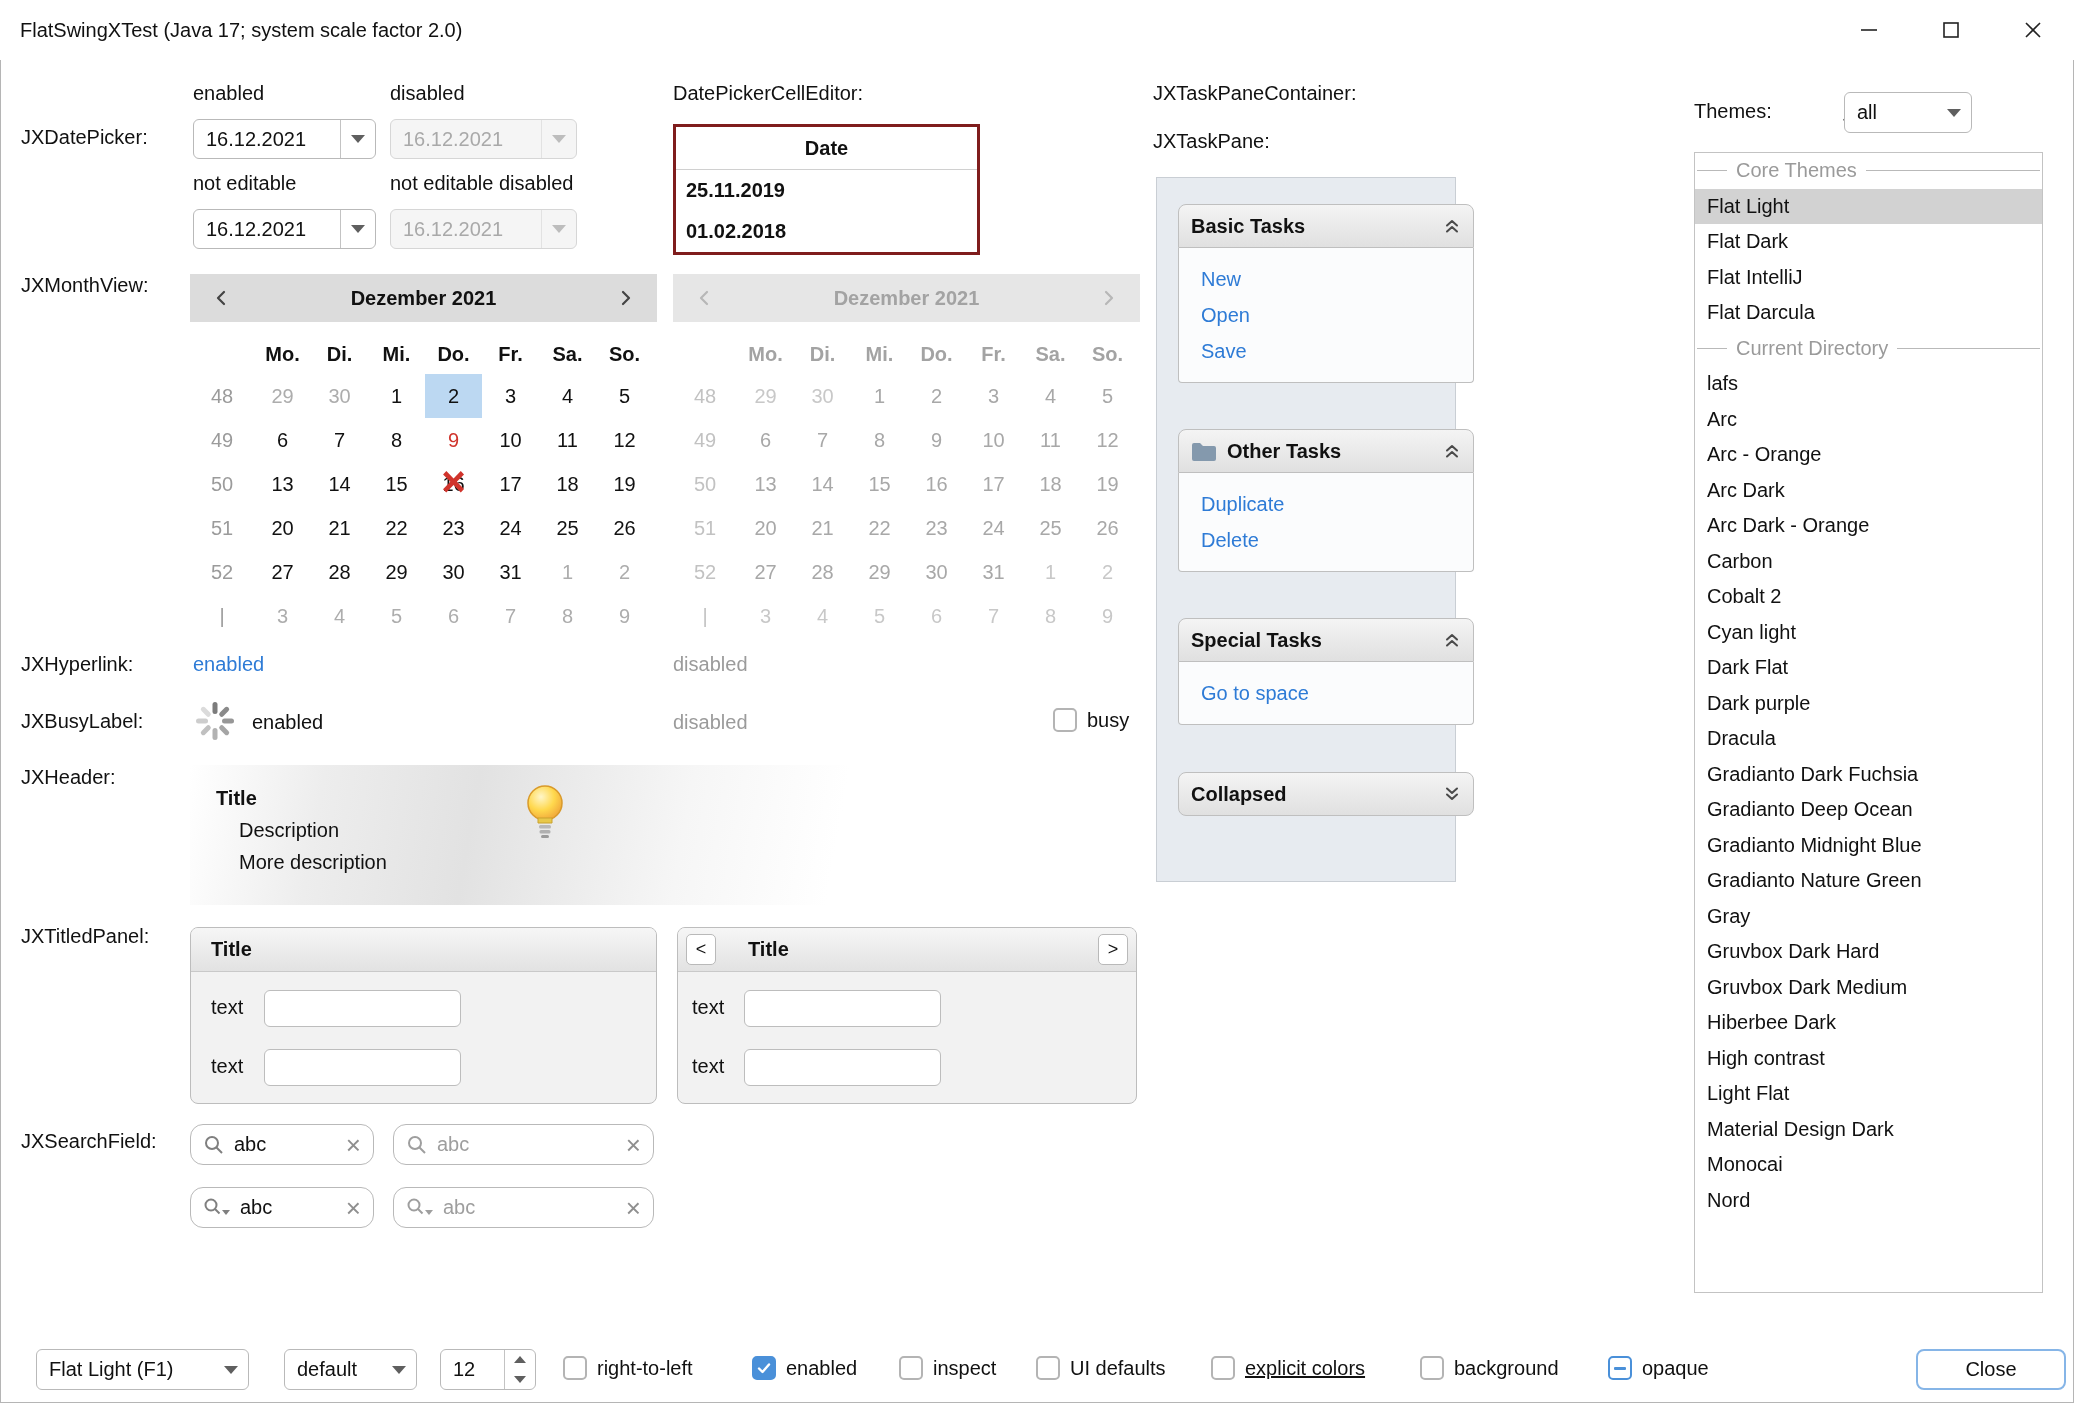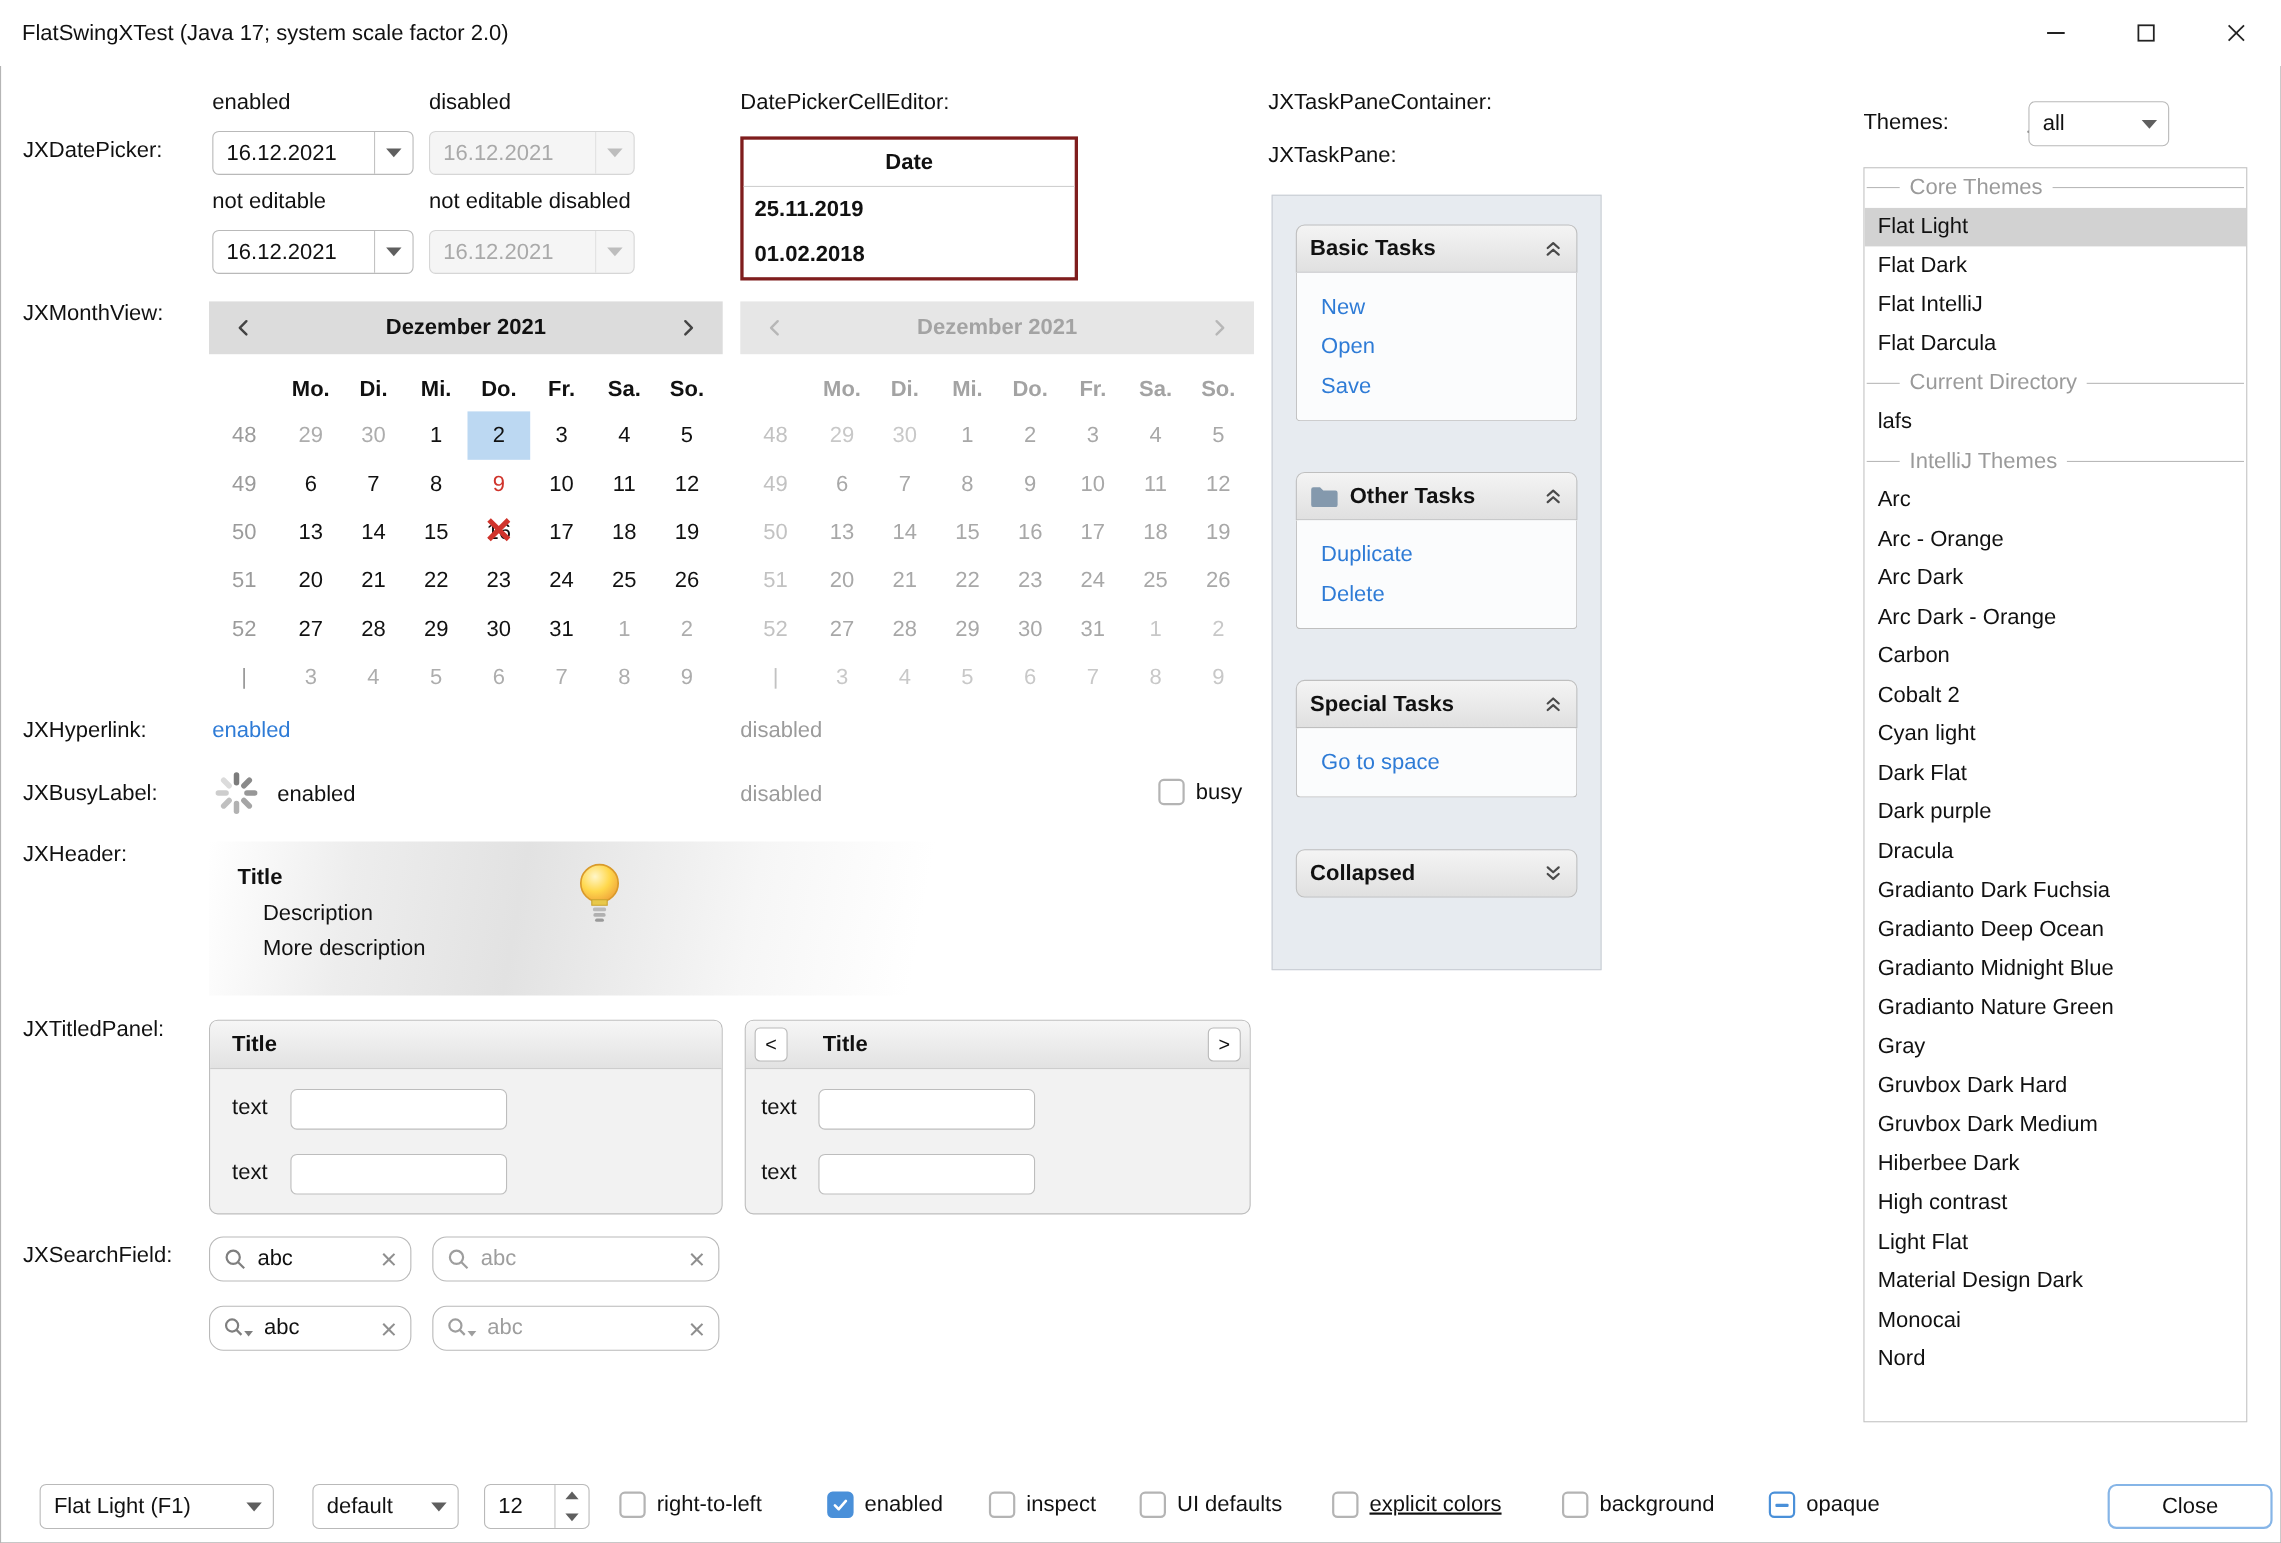--- a/index.html
+++ b/index.html
@@ -76,21 +76,21 @@
 
   
   .sfield{position:absolute;height:41px;border:1px solid #b9b9b9;border-radius:13px;background:#fff;
       display:flex;align-items:center;padding:0 12px;gap:9px;box-sizing:border-box;}
   .sfield input{border:none;outline:none;background:transparent;flex:1;min-width:0;font-family:inherit;font-size:20px;color:#111;padding:0;}
   .sfield.gray input{color:#9e9e9e;}
   .clear-x{color:#8f8f8f;font-size:26px;line-height:1;cursor:pointer;}
 
   
   .tp-container{position:absolute;left:1156px;top:177px;width:300px;height:705px;background:#e7ebf0;border:1px solid #c9ced4;box-sizing:border-box;}
-  .tp-group{position:absolute;left:21px;width:256px;}
+  .tp-group{position:absolute;left:21px;width:296px;}
   .tp-header{height:44px;background:linear-gradient(#f4f4f4,#e0e0e0);border:1px solid #bfbfbf;border-radius:8px 8px 0 0;
        display:flex;align-items:center;padding:0 12px;gap:10px;font-weight:bold;box-sizing:border-box;cursor:pointer;}
   .tp-header.collapsed{border-radius:8px;}
   .tp-chevron{margin-left:auto;display:flex;align-items:center;}
   .tp-content{border:1px solid #bfbfbf;border-top:none;background:#fbfcfd;border-radius:0 0 4px 4px;padding:13px 0 13px 22px;}
   .tp-link{color:#2e7bd6;line-height:36px;cursor:pointer;}
 
   
   .tlist{position:absolute;left:1694px;top:152px;width:349px;height:1141px;border:1px solid #c3c3c3;background:#fff;
       overflow:hidden;box-sizing:border-box;}
@@ -526,23 +526,20 @@
         <span>Core Themes</span>
       </div>
       <div class="list-item selected">Flat Light</div>
       <div class="list-item">Flat Dark</div>
       <div class="list-item">Flat IntelliJ</div>
       <div class="list-item">Flat Darcula</div>
       <div class="list-sep">
         <span>Current Directory</span>
       </div>
       <div class="list-item">lafs</div>
-      <div class="list-sep">
-        <span>IntelliJ Themes</span>
-      </div>
       <div class="list-item">Arc</div>
       <div class="list-item">Arc - Orange</div>
       <div class="list-item">Arc Dark</div>
       <div class="list-item">Arc Dark - Orange</div>
       <div class="list-item">Carbon</div>
       <div class="list-item">Cobalt 2</div>
       <div class="list-item">Cyan light</div>
       <div class="list-item">Dark Flat</div>
       <div class="list-item">Dark purple</div>
       <div class="list-item">Dracula</div>

